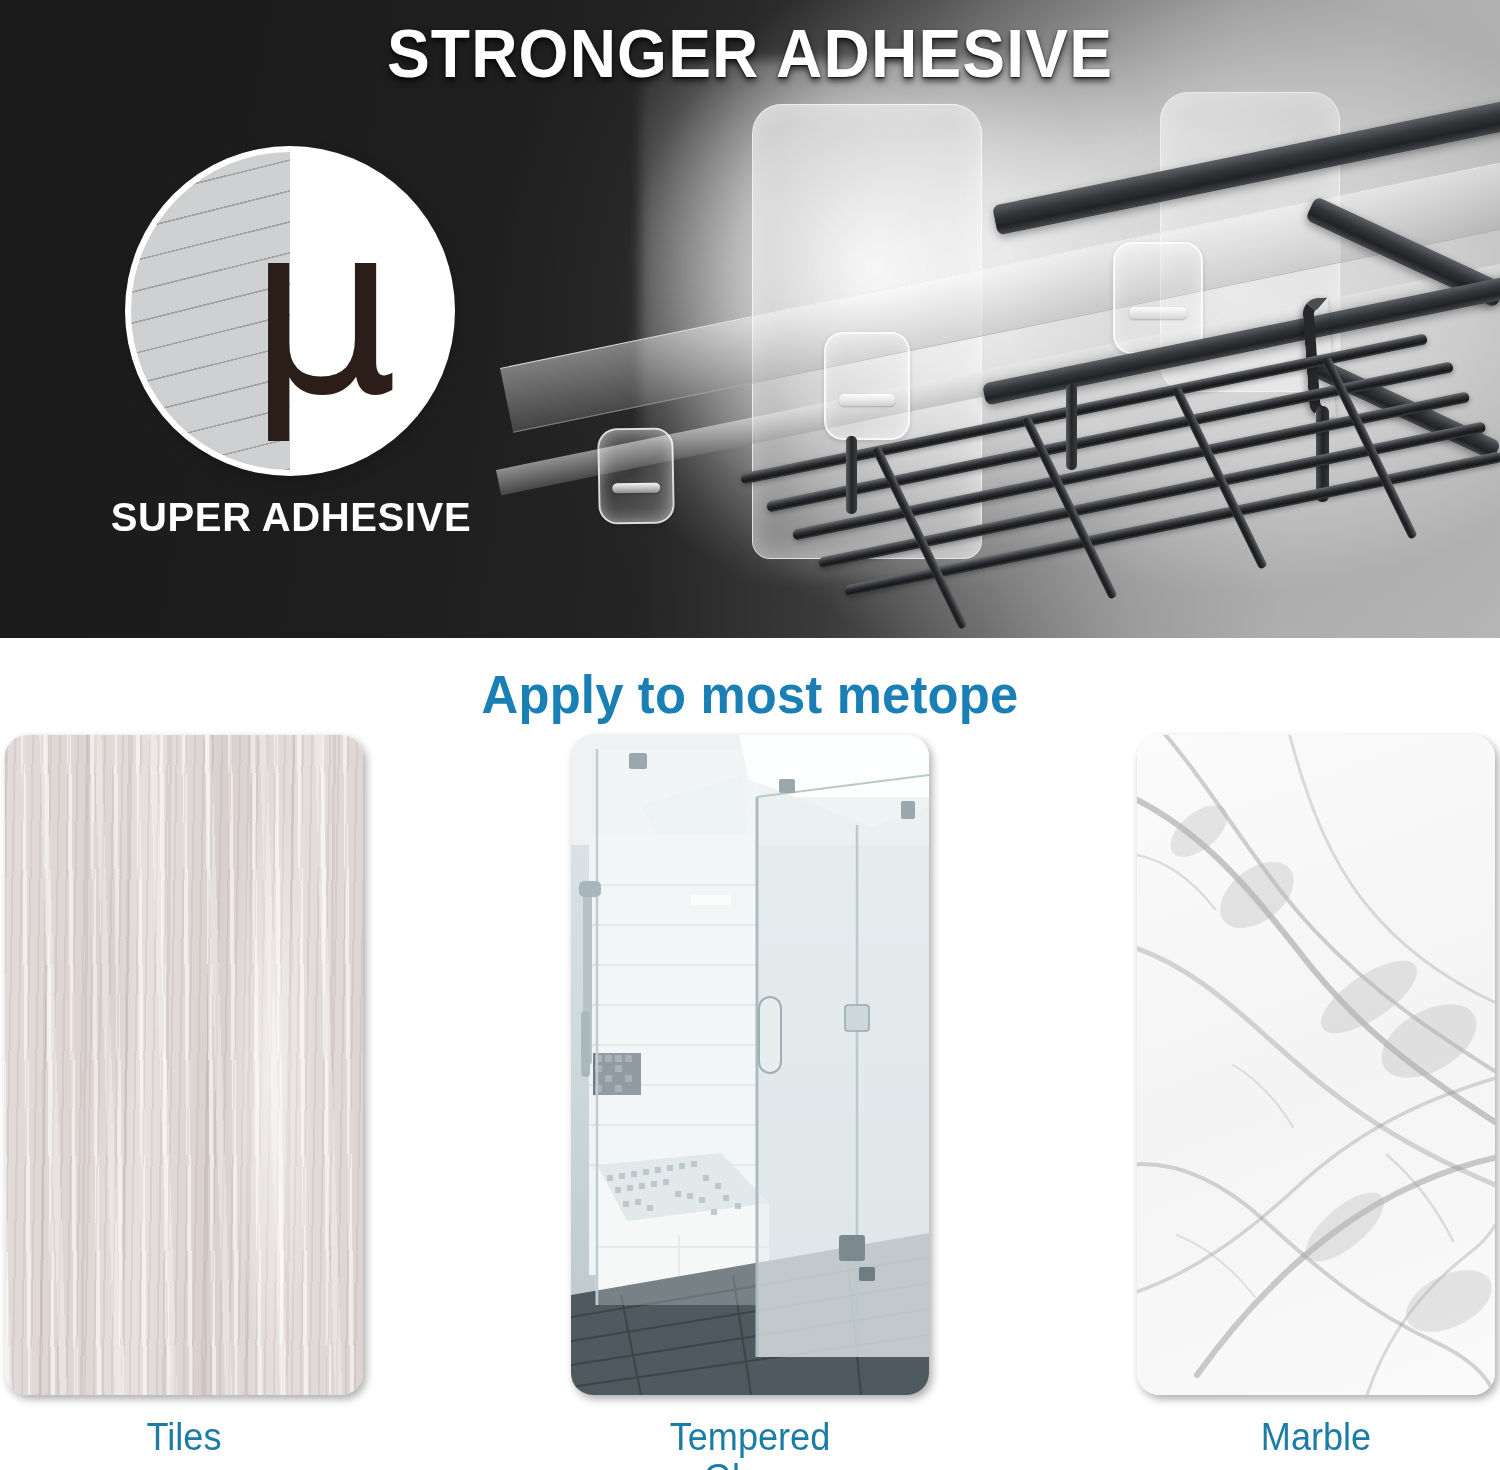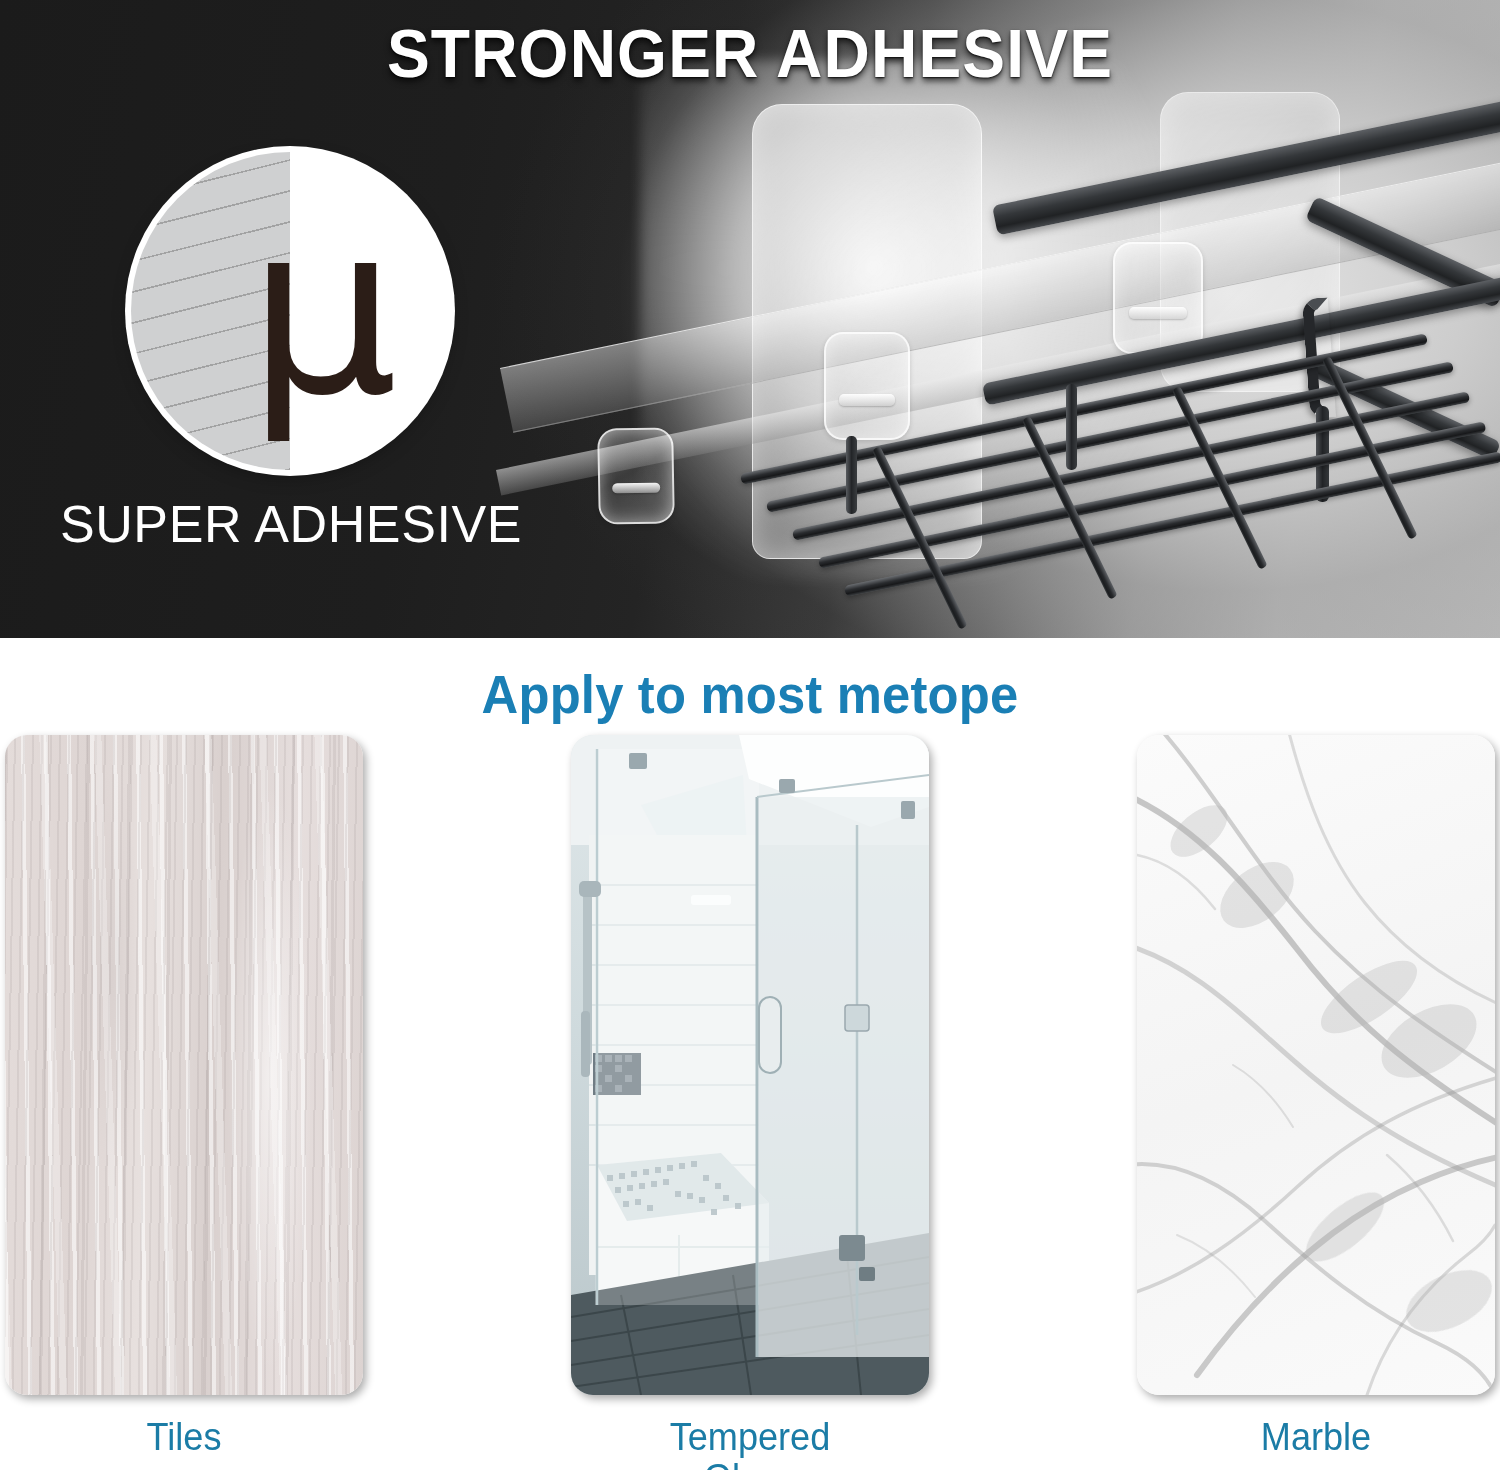--- a/index.html
+++ b/index.html
@@ -60,22 +60,22 @@
     transform:translate(-28%, -50%);
     font-family:"DejaVu Sans", sans-serif;
     font-size:236px; line-height:1;
     color:#2b1d17; font-weight:400;
   }
 
   .badge-caption {
     position:absolute; left:56px; top:494px; width:470px;
     text-align:center;
     color:#ffffff;
-    font-size:52px; line-height:1.18;
-    font-weight:400; letter-spacing:0.6px;
+    font-size:40px; line-height:1.18;
+    font-weight:700; letter-spacing:0.6px;
   }
 
   
   .pad {
     position:absolute;
     border-radius:19px;
     border:2px solid rgba(255,255,255,0.80);
     background:linear-gradient(150deg, rgba(255,255,255,0.30) 0%, rgba(255,255,255,0.10) 45%, rgba(255,255,255,0.26) 100%);
     box-shadow:inset 0 0 16px rgba(255,255,255,0.45), 0 2px 5px rgba(0,0,0,0.14);
   }

